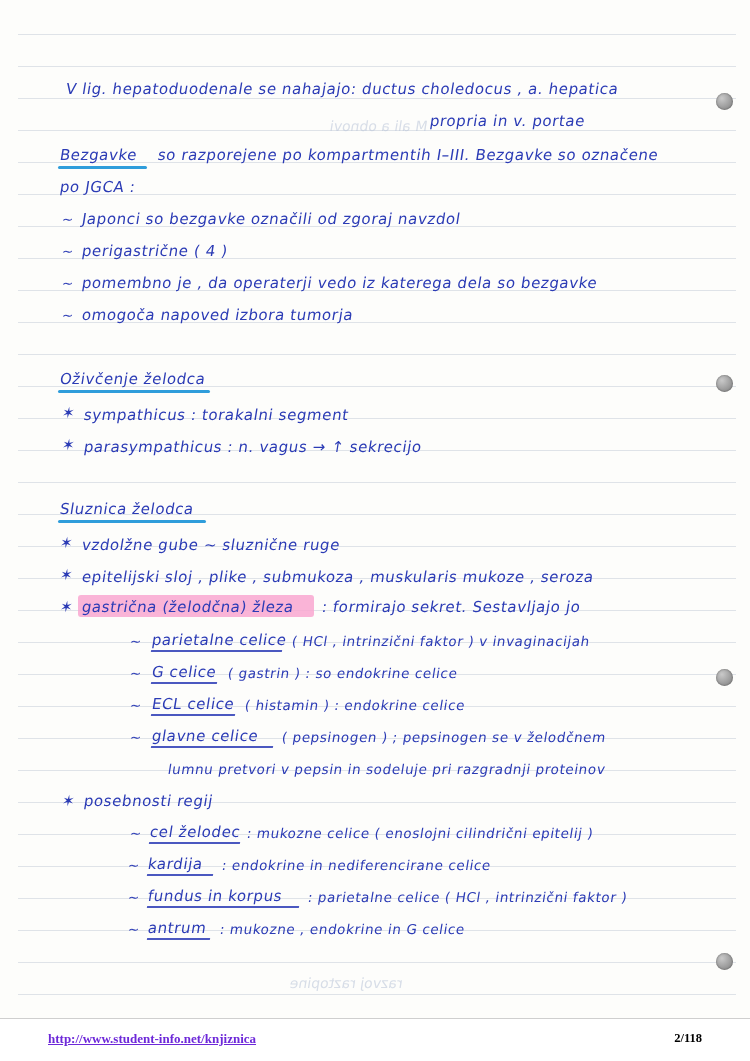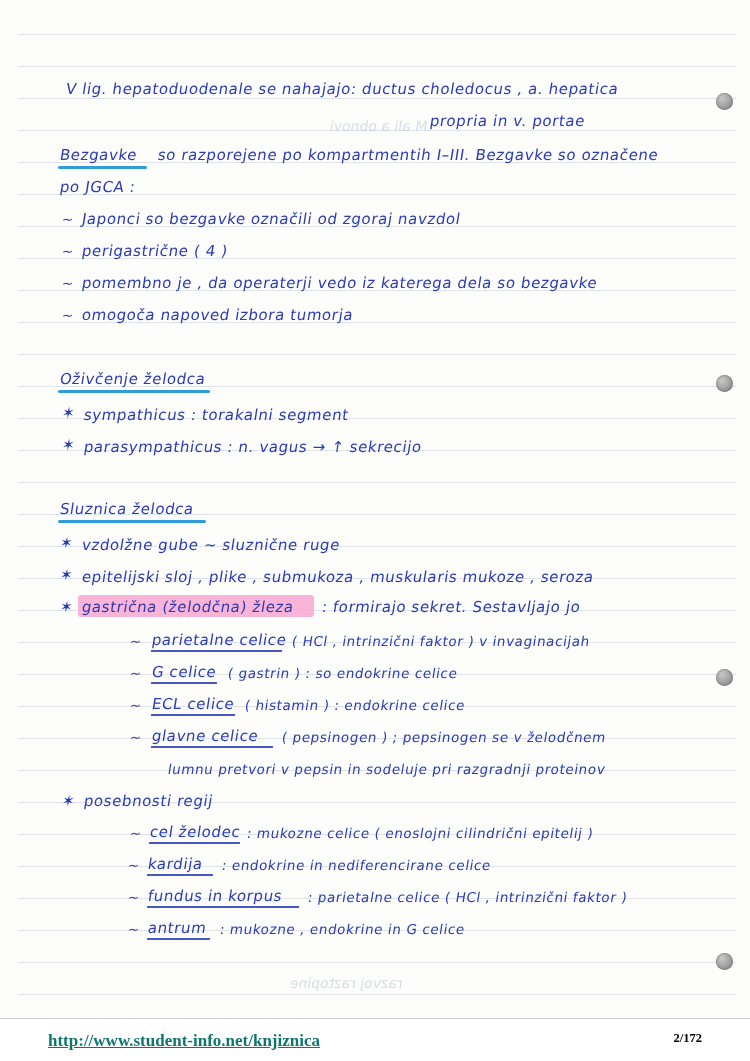--- a/index.html
+++ b/index.html
@@ -100,22 +100,22 @@
     bottom: 0;
     height: 42px;
     border-top: 1px solid #cfcfcf;
     background: #ffffff;
   }
   .footer-url {
     position: absolute;
     left: 48px; top: 12px;
     font-family: "Liberation Serif", serif;
     font-weight: bold;
-    font-size: 17px;
-    color: #0f766e;
+    font-size: 13px;
+    color: #6d28d9;
   }
   .footer-page {
     position: absolute;
     right: 48px; top: 12px;
     font-family: "Liberation Serif", serif;
     font-weight: bold;
     font-size: 12.5px;
     color: #000;
   }
 </style>
@@ -248,16 +248,16 @@
   <div class="hline" style="left:147px; top:906px; width:152px;"></div>
   <div class="hw small" style="left:308px; top:889px;">:  parietalne  celice  ( HCl ,  intrinzični  faktor )</div>
 
   <div class="hw small" style="left:128px; top:921px;">~</div>
   <div class="hw" style="left:148px; top:919px;">antrum</div>
   <div class="hline" style="left:147px; top:938px; width:63px;"></div>
   <div class="hw small" style="left:220px; top:921px;">:  mukozne ,  endokrine  in  G  celice</div>
 
   <div class="footer">
     <a class="footer-url" href="#">http://www.student-info.net/knjiznica</a>
-    <div class="footer-page">2/172</div>
+    <div class="footer-page">2/118</div>
   </div>
 
 </div>
 
 </body></html>

